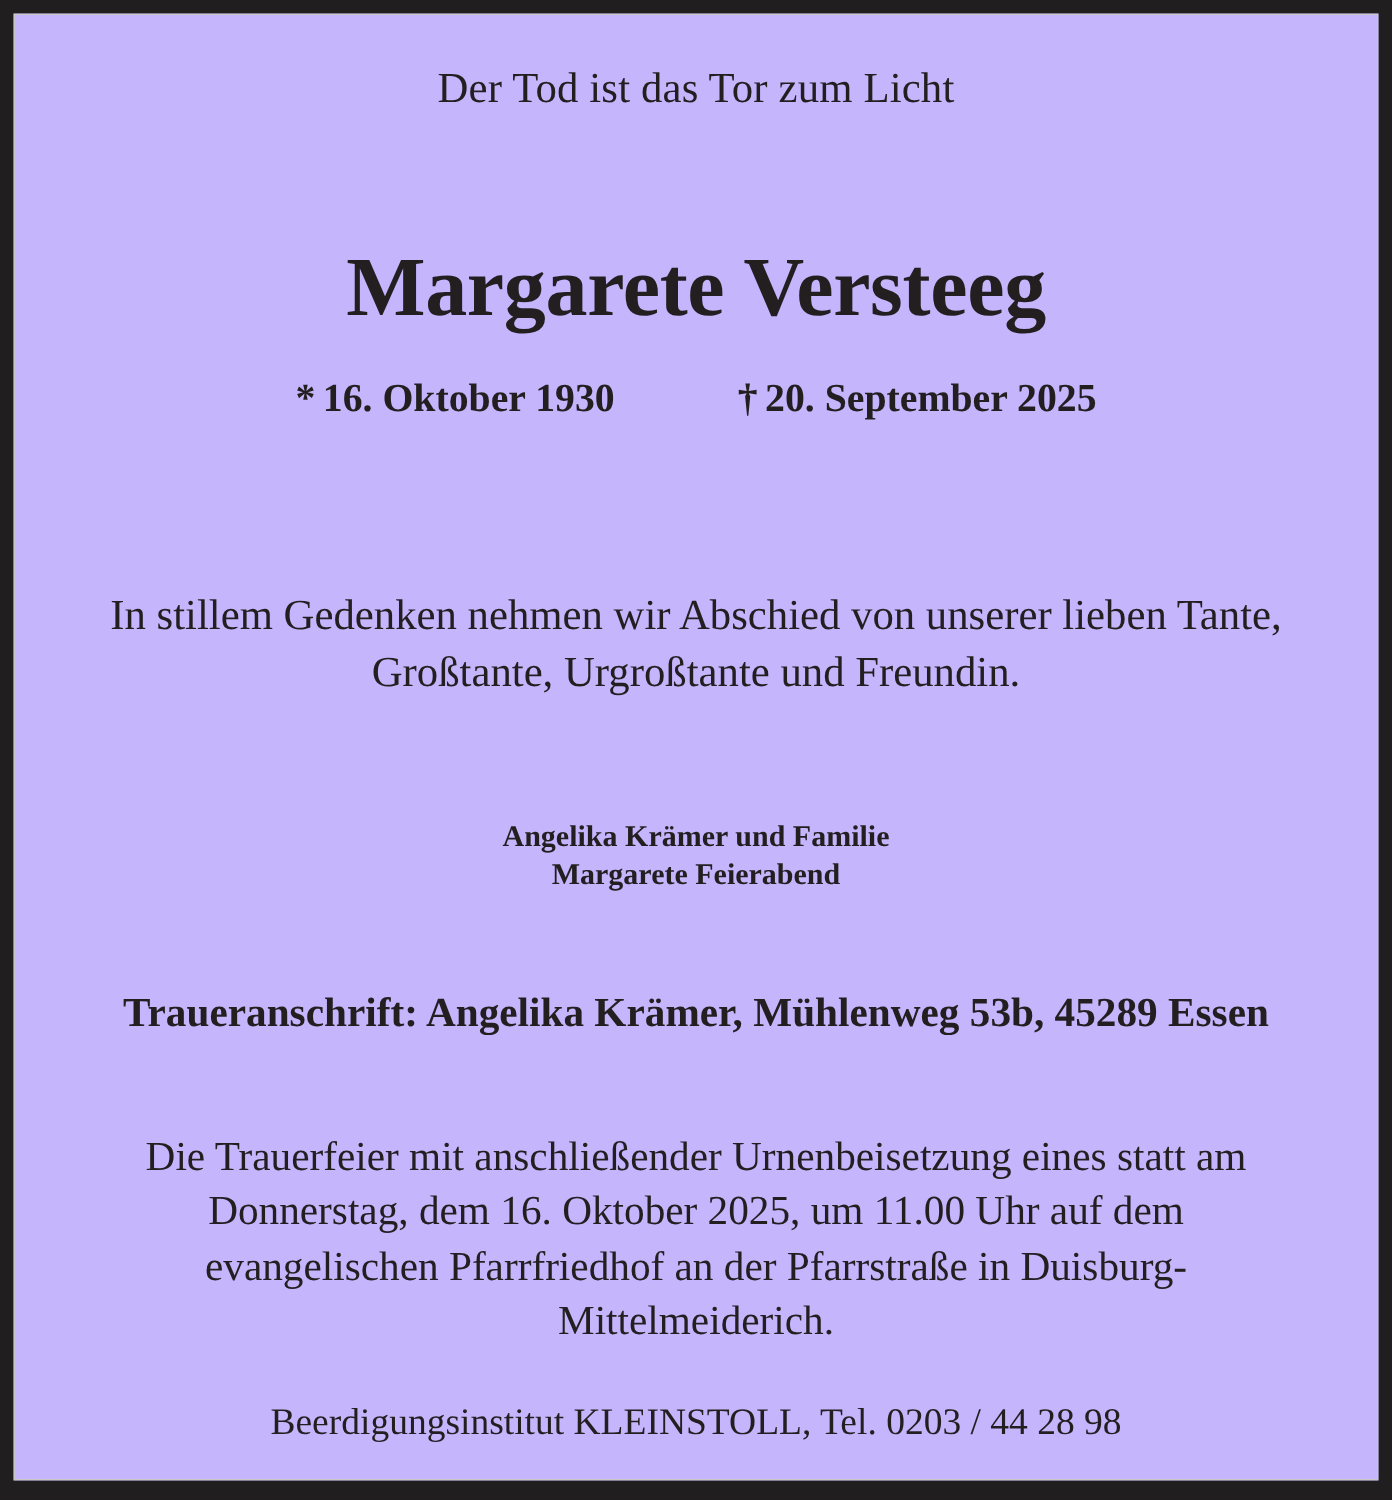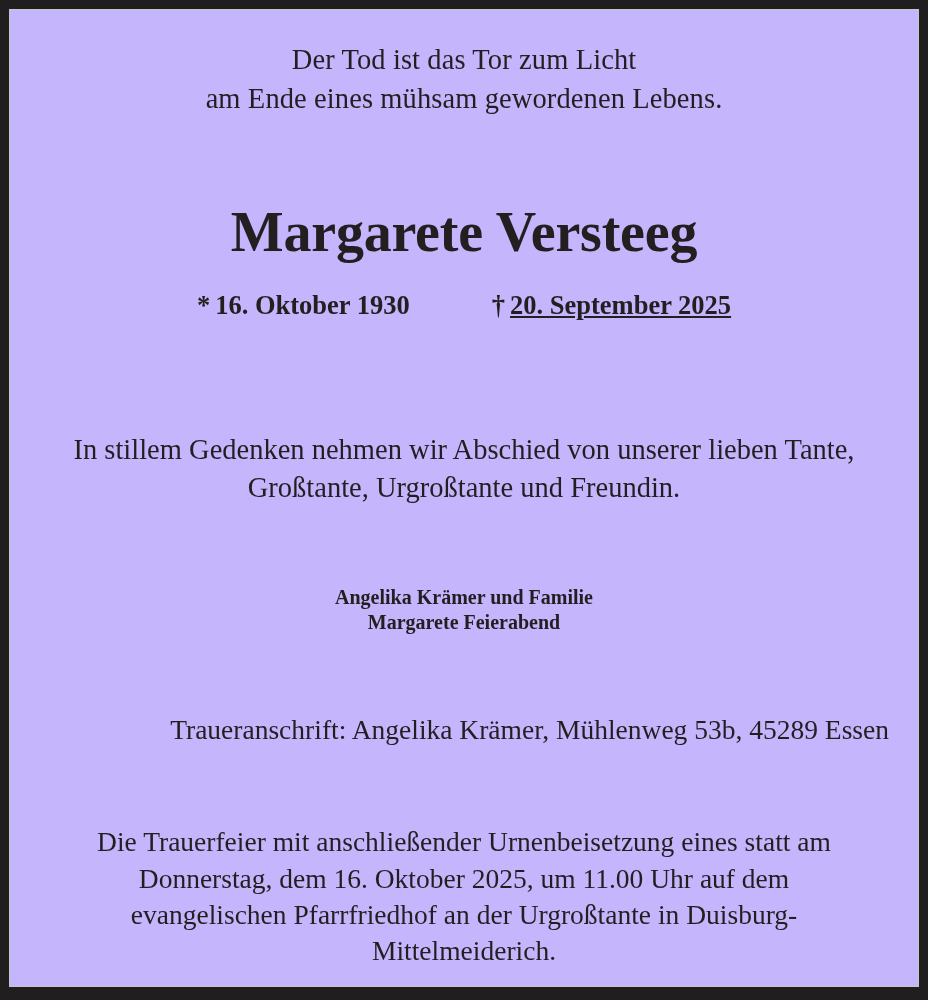--- a/index.html
+++ b/index.html
@@ -82,21 +82,20 @@
     white-space: nowrap;
   }
 
   .life-dates .date-birth {
     display: inline-block;
   }
 
   .life-dates .date-death {
     display: inline-block;
     margin-left: 82px;
-    text-decoration: underline;
   }
 
   .life-dates .sym {
     display: inline-block;
     margin-right: 5px;
   }
 
   .memorial-text {
     margin: 12px;
     padding-top: 98px;
@@ -117,27 +116,26 @@
     font-weight: 700;
     line-height: 1.25;
   }
 
   .mourners .ln {
     display: block;
     white-space: nowrap;
   }
 
   .mourning-address {
-    margin: 16px;
+    margin: 0;
     padding-top: 62px;
     font-size: 27.5px;
-    font-weight: 400;
+    font-weight: 700;
     line-height: 1.2;
     white-space: nowrap;
-    text-align: right;
   }
 
   .service-details {
     margin: 0;
     padding-top: 62px;
     font-size: 27.5px;
     line-height: 1.32;
     font-weight: 400;
   }
 
@@ -158,21 +156,20 @@
 </head>
 <body>
 
 <div class="notice">
   <div class="inner-rule"></div>
 
   <div class="content">
 
     <p class="epigraph">
       <span class="ln">Der Tod ist das Tor zum Licht</span>
-      <span class="ln">am Ende eines mühsam gewordenen Lebens.</span>
     </p>
 
     <h1 class="deceased-name">Margarete Versteeg</h1>
 
     <p class="life-dates">
       <span class="date-birth"><span class="sym">*</span><span>16. Oktober 1930</span></span><span class="date-death"><span class="sym">†</span><span>20. September 2025</span></span>
     </p>
 
     <p class="memorial-text">
       <span class="ln">In stillem Gedenken nehmen wir Abschied von unserer lieben Tante,</span>
@@ -182,20 +179,20 @@
     <p class="mourners">
       <span class="ln">Angelika Krämer und Familie</span>
       <span class="ln">Margarete Feierabend</span>
     </p>
 
     <p class="mourning-address">Traueranschrift: Angelika Krämer, Mühlenweg 53b, 45289 Essen</p>
 
     <p class="service-details">
       <span class="ln">Die Trauerfeier mit anschließender Urnenbeisetzung eines statt am</span>
       <span class="ln">Donnerstag, dem 16. Oktober 2025, um 11.00 Uhr auf dem</span>
-      <span class="ln">evangelischen Pfarrfriedhof an der Urgroßtante in Duisburg-</span>
+      <span class="ln">evangelischen Pfarrfriedhof an der Pfarrstraße in Duisburg-</span>
       <span class="ln">Mittelmeiderich.</span>
     </p>
 
     <p class="funeral-home">Beerdigungsinstitut KLEINSTOLL, Tel. 0203 / 44 28 98</p>
 
   </div>
 </div>
 
 </body></html>

